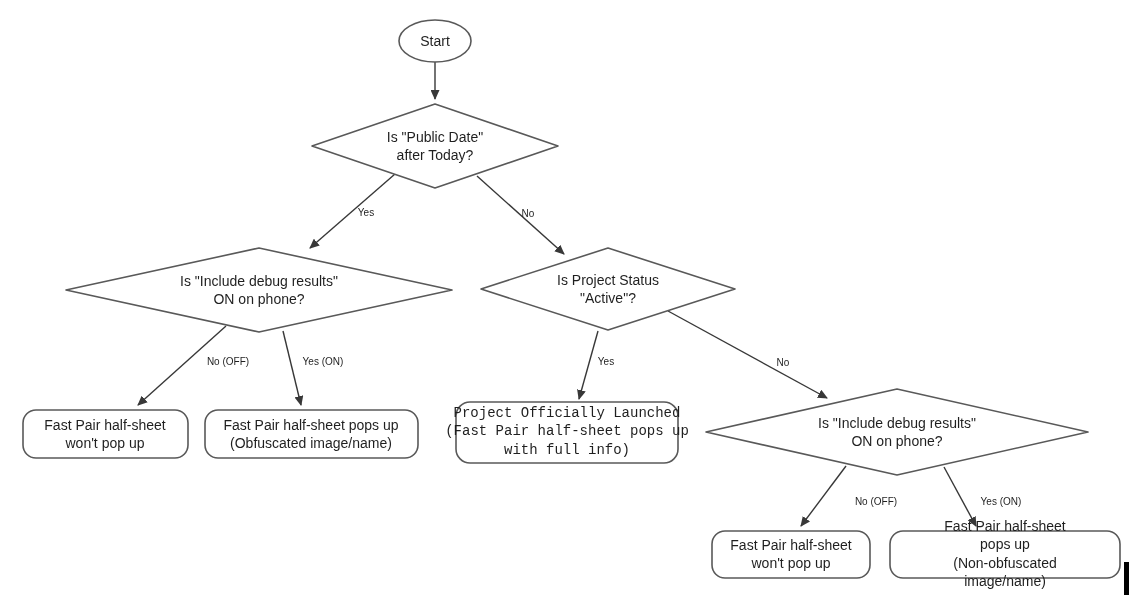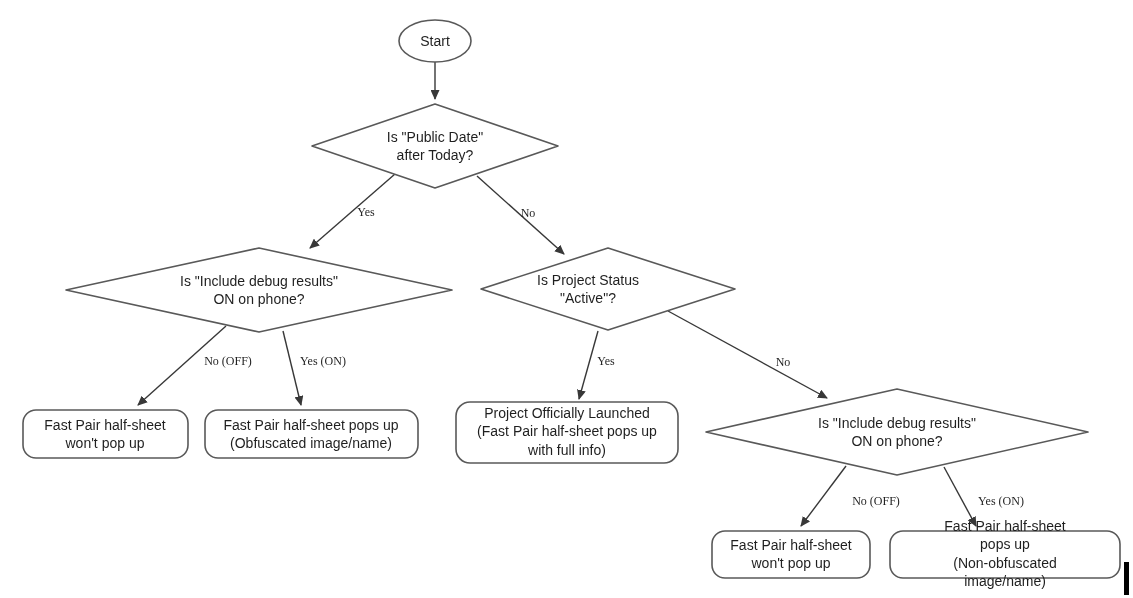--- a/index.html
+++ b/index.html
@@ -29,23 +29,22 @@
     text-align:center;
     white-space:pre-line;
     color:var(--text);
     font-size:14px;
     line-height:1.32;
   }
   .edge-label{
     position:absolute;
     transform:translate(-50%,-50%);
     color:var(--text);
-    font-size:12px;
+    font-size:10px;
     white-space:nowrap;
-    font-family:Liberation Serif, serif;
   }
   .cursor-bar{
     position:absolute;
     left:1124px;top:562px;width:8px;height:33px;
     background:var(--cursor);
   }
 </style>
 </head>
 <body>
 
@@ -83,29 +82,29 @@
     <rect class="shape" x="456" y="402" width="222" height="61" rx="14"></rect>
     <rect class="shape" x="712" y="531" width="158" height="47" rx="13"></rect>
     <rect class="shape" x="890" y="531" width="230" height="47" rx="13"></rect>
   </svg>
 
   <div class="label" style="left:435px;top:41px;">Start</div>
   <div class="label" style="left:435px;top:146px;">Is "Public Date"
 after Today?</div>
   <div class="label" style="left:259px;top:290px;">Is "Include debug results"
 ON on phone?</div>
-  <div class="label" style="left:588px;top:289px;">Is Project Status
+  <div class="label" style="left:608px;top:289px;">Is Project Status
 "Active"?</div>
   <div class="label" style="left:897px;top:432px;">Is "Include debug results"
 ON on phone?</div>
   <div class="label" style="left:105px;top:434px;">Fast Pair half-sheet
 won't pop up</div>
   <div class="label" style="left:311px;top:434px;">Fast Pair half-sheet pops up
 (Obfuscated image/name)</div>
-  <div class="label" style="left:567px;top:432px;">Project Officially Launched
+  <div class="label" style="left:567px;top:432px;font-family:Liberation Mono, monospace;">Project Officially Launched
 (Fast Pair half-sheet pops up
 with full info)</div>
   <div class="label" style="left:791px;top:554px;">Fast Pair half-sheet
 won't pop up</div>
   <div class="label" style="left:1005px;top:554px;">Fast Pair half-sheet pops up
 (Non-obfuscated image/name)</div>
 
   <div class="edge-label" style="left:366px;top:212px;">Yes</div>
   <div class="edge-label" style="left:528px;top:213px;">No</div>
   <div class="edge-label" style="left:228px;top:361px;">No (OFF)</div>

